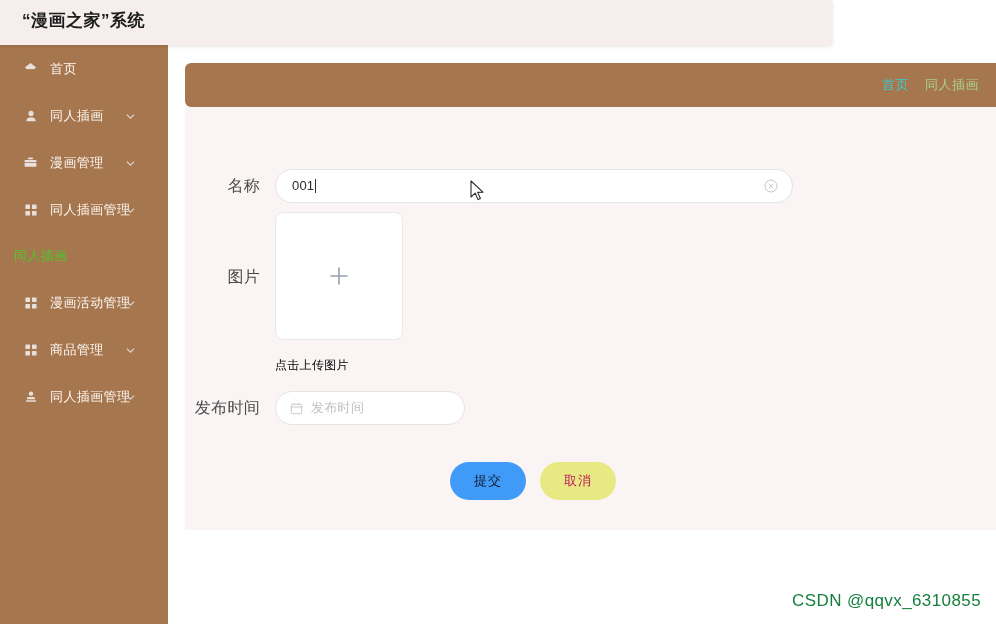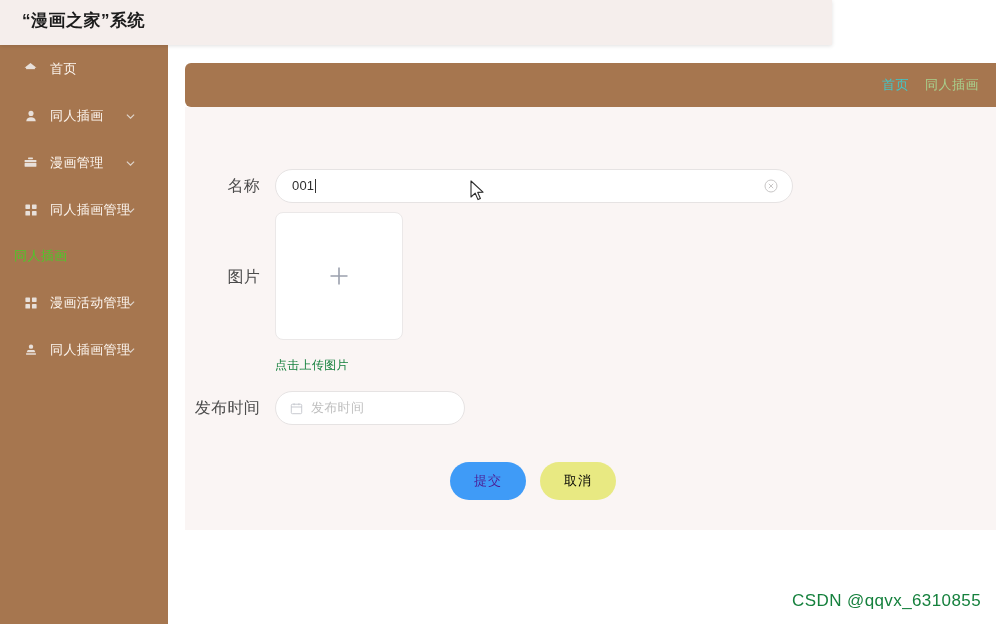--- a/index.html
+++ b/index.html
@@ -226,21 +226,21 @@
     display: flex;
     align-items: center;
     justify-content: center;
     cursor: pointer;
   }
   .plus-icon { width: 28px; height: 28px; color: #9ba0ad; }
   .plus-icon svg { display: block; }
   .upload-hint {
     margin-top: 17px;
     font-size: 12px;
-    color: #15803d;
+    color: #000000;
     letter-spacing: 0.3px;
     white-space: nowrap;
   }
 
   
   .row-date { left: 0; top: 284px; }
   .row-date .form-label { width: 75px; margin-right: 15px; }
   .date-input {
     position: relative;
     width: 190px;
@@ -280,27 +280,27 @@
     border: none;
     font-family: "Liberation Sans", "DejaVu Sans", sans-serif;
     font-size: 13px;
     letter-spacing: 1px;
     cursor: pointer;
     padding: 0;
   }
   .btn-submit {
     width: 76px;
     background: #3f9bf7;
-    color: #4c1d95;
+    color: #0f172a;
     margin-right: 14px;
   }
   .btn-cancel {
     width: 76px;
     background: #e8e982;
-    color: #000000;
+    color: #be185d;
   }
 
   
   .watermark {
     position: absolute;
     right: 15px;
     bottom: 13px;
     font-size: 17px;
     color: #15803d;
     letter-spacing: 0.4px;
@@ -403,20 +403,36 @@
           </svg>
       </span>
       <span class="menu-label">漫画活动管理</span>
       <span class="caret">
         <svg viewBox="0 0 10 7" width="9" height="7" fill="none" stroke="#e0d6cd" stroke-width="1.3">
             <path d="M1 1.5 5 5.3 9 1.5"></path>
           </svg>
       </span>
     </div>
 
+    <div class="menu-item">
+      <span class="m-icon">
+        <svg viewBox="0 0 16 16" width="14" height="14" fill="currentColor">
+            <rect x="1.6" y="1.6" width="5.3" height="5.3" rx="0.8"></rect>
+            <rect x="9.1" y="1.6" width="5.3" height="5.3" rx="0.8"></rect>
+            <rect x="1.6" y="9.1" width="5.3" height="5.3" rx="0.8"></rect>
+            <rect x="9.1" y="9.1" width="5.3" height="5.3" rx="0.8"></rect>
+          </svg>
+      </span>
+      <span class="menu-label">商品管理</span>
+      <span class="caret">
+        <svg viewBox="0 0 10 7" width="9" height="7" fill="none" stroke="#e0d6cd" stroke-width="1.3">
+            <path d="M1 1.5 5 5.3 9 1.5"></path>
+          </svg>
+      </span>
+    </div>
 
     <div class="menu-item">
       <span class="m-icon">
         <svg viewBox="0 0 16 16" width="14" height="14" fill="currentColor">
             <circle cx="8" cy="4.2" r="2.5"></circle>
             <path d="M4.3 8.1h7.4l1.3 2.6H3z"></path>
             <rect x="2.3" y="11.6" width="11.4" height="1.8" rx="0.5"></rect>
           </svg>
       </span>
       <span class="menu-label">同人插画管理</span>

